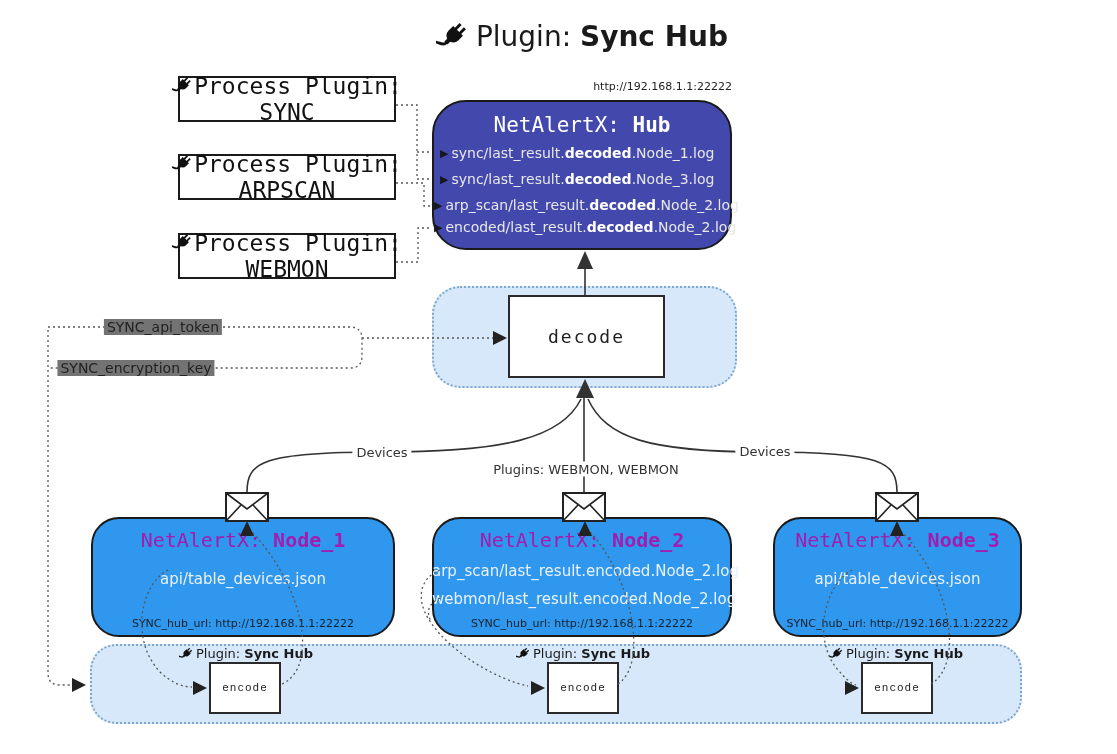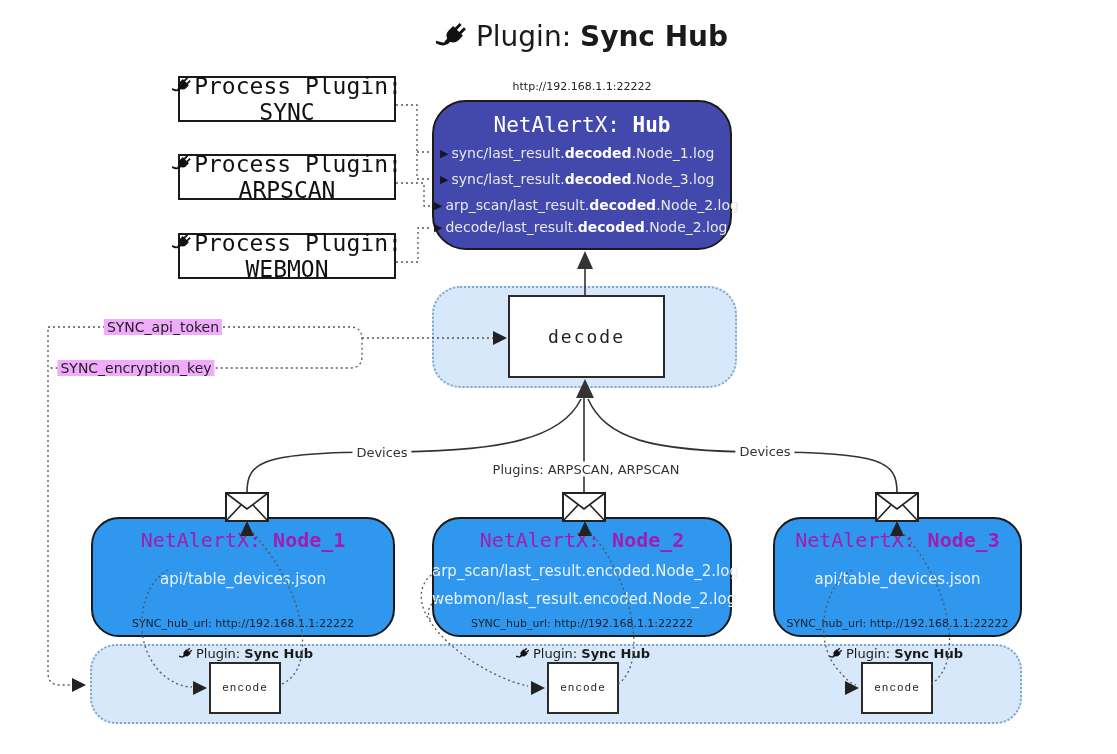--- a/index.html
+++ b/index.html
@@ -9,21 +9,21 @@
 
   
   .title{left:582px;top:20px;transform:translateX(-50%);display:flex;align-items:center;gap:8px;
          font-size:28px;color:#1a1a1a;white-space:nowrap;z-index:3;}
   .title b{font-weight:bold;}
   .plug-lg{width:32px;height:32px;}
   .plug-sm{width:20px;height:20px;}
   .plug-xs{width:14px;height:14px;}
 
   
-  .hub-url{left:432px;top:80px;width:300px;text-align:center;font-size:11px;color:#222;z-index:3;}
+  .hub-url{left:432px;top:80px;width:300px;text-align:right;font-size:11px;color:#222;z-index:3;}
   .hub{left:432px;top:100px;width:300px;height:150px;background:#4348ad;border:2px solid #1a1a1a;
        border-radius:34px;box-sizing:border-box;z-index:1;}
   .hub-title{left:432px;top:113px;width:300px;text-align:center;z-index:2;
              font-family:"DejaVu Sans Mono",monospace;font-size:21px;color:#fff;white-space:nowrap;}
   .hub-title b{font-weight:bold;}
   .hub-line{left:434px;width:298px;display:flex;align-items:center;gap:3px;z-index:2;
             font-size:14px;color:#e8e8e8;white-space:nowrap;}
   .hub-line b{color:#fff;font-weight:bold;}
   .tri{color:#16161f;font-size:11px;line-height:1;}
 
@@ -36,21 +36,21 @@
   
   .band-sm{left:432px;top:286px;width:305px;height:102px;background:#d6e8fa;border:2px dotted #7da7cc;
            border-radius:28px;box-sizing:border-box;z-index:1;}
   .decode{left:508px;top:295px;width:157px;height:83px;background:#fff;border:2px solid #2a2a2a;box-sizing:border-box;
           display:flex;align-items:center;justify-content:center;z-index:2;
           font-family:"DejaVu Sans Mono",monospace;font-size:18px;letter-spacing:2px;color:#222;}
 
   
   .linelabel{background:#fff;padding:0 4px;font-size:13px;color:#333;white-space:nowrap;z-index:6;
              transform:translate(-50%,-50%);}
-  .tokenlabel{background:#f0abfc;padding:0 3px;font-size:14px;color:#222;white-space:nowrap;z-index:6;
+  .tokenlabel{background:#737373;padding:0 3px;font-size:14px;color:#222;white-space:nowrap;z-index:6;
               transform:translate(-50%,-50%);}
 
   
   .node{background:#2f97ee;border:2px solid #1a1a1a;border-radius:28px;box-sizing:border-box;
         top:517px;height:120px;z-index:1;}
   .node-title{top:528px;text-align:center;z-index:2;font-family:"DejaVu Sans Mono",monospace;
               font-size:20px;color:#a21caf;white-space:nowrap;}
   .node-title b{font-weight:bold;}
   .node-file{text-align:center;z-index:2;font-size:15px;color:#eaf2fb;white-space:nowrap;}
   .node-url{top:617px;text-align:center;z-index:2;font-size:11px;color:#16212c;white-space:nowrap;}
@@ -110,21 +110,21 @@
   <div class="abs hub-line" style="top:171px;padding-left:6px;">
     <span class="tri">▶</span>
     <span><span>sync/last_result.</span><b>decoded</b><span>.Node_3.log</span></span>
   </div>
   <div class="abs hub-line" style="top:197px;">
     <span class="tri">▶</span>
     <span><span>arp_scan/last_result.</span><b>decoded</b><span>.Node_2.log</span></span>
   </div>
   <div class="abs hub-line" style="top:219px;">
     <span class="tri">▶</span>
-    <span><span>decode/last_result.</span><b>decoded</b><span>.Node_2.log</span></span>
+    <span><span>encoded/last_result.</span><b>decoded</b><span>.Node_2.log</span></span>
   </div>
 
   <div class="abs pbox" style="top:76px;">
     <div class="r1">
         <svg class="plug-sm" viewBox="0 0 24 24">
           <use href="#plug"></use>
         </svg>
         <span>Process Plugin:</span>
       </div>
     <div>SYNC</div>
@@ -150,21 +150,21 @@
 
   <div class="abs band-sm"></div>
   <div class="abs decode">
       <span>decode</span>
     </div>
 
   <div class="abs tokenlabel" style="left:163px;top:327px;">SYNC_api_token</div>
   <div class="abs tokenlabel" style="left:136px;top:368px;">SYNC_encryption_key</div>
 
   <div class="abs linelabel" style="left:382px;top:452px;">Devices</div>
-  <div class="abs linelabel" style="left:586px;top:469px;">Plugins: ARPSCAN, ARPSCAN</div>
+  <div class="abs linelabel" style="left:586px;top:469px;">Plugins: WEBMON, WEBMON</div>
   <div class="abs linelabel" style="left:765px;top:451px;">Devices</div>
 
   <div class="abs node" style="left:91px;width:304px;"></div>
   <div class="abs node-title" style="left:91px;width:304px;"><span>NetAlertX: </span><b>Node_1</b></div>
   <div class="abs node-file" style="left:91px;width:304px;top:570px;">api/table_devices.json</div>
   <div class="abs node-url" style="left:91px;width:304px;">SYNC_hub_url: http://192.168.1.1:22222</div>
 
   <div class="abs node" style="left:432px;width:300px;"></div>
   <div class="abs node-title" style="left:432px;width:300px;"><span>NetAlertX: </span><b>Node_2</b></div>
   <div class="abs node-file" style="left:432px;width:300px;top:562px;">arp_scan/last_result.encoded.Node_2.log</div>

